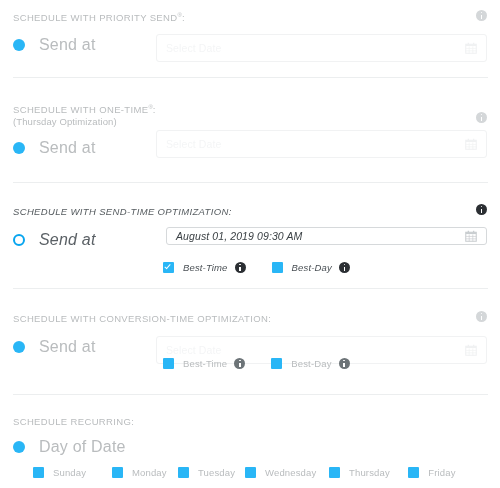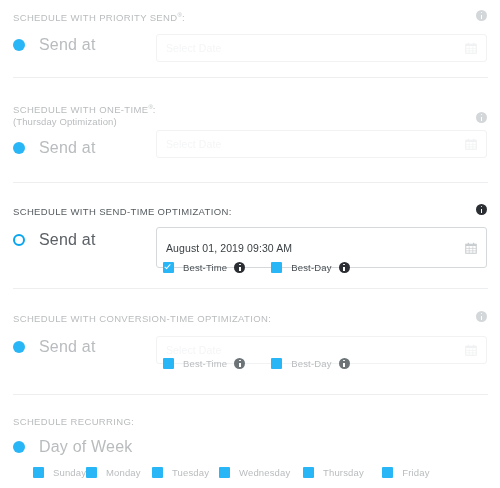--- a/index.html
+++ b/index.html
@@ -133,21 +133,22 @@
     height: 28px;
     border: 1px solid #f1f2f3;
     border-radius: 3px;
     background: #ffffff;
     display: flex;
     align-items: center;
     box-sizing: border-box;
   }
   .section.active .datefield {
     border-color: #d6d9db;
-    height: 41px;
+    height: 18px;
+    margin-left: 10px;
   }
   .datefield .value {
     font-size: 10.5px;
     color: #f4f5f6;
     padding-left: 9px;
     letter-spacing: 0.1px;
     white-space: nowrap;
   }
   .section.active .datefield .value { color: #3b4145; }
 
@@ -269,21 +270,21 @@
           <line x1="10.4" y1="6" x2="10.4" y2="15"></line>
           <line x1="1" y1="8.6" x2="15" y2="8.6"></line>
           <line x1="1" y1="11.8" x2="15" y2="11.8"></line>
         </g>
       </svg>
     </div>
   </div>
 
   <div class="divider" style="top:182px;"></div>
 
-  <div class="section active" style="position:absolute;top:203px;left:0;right:0;">
+  <div class="section active" style="position:absolute;top:203px;left:0;right:0;font-style:italic;">
     <div class="section-head">
       <div class="section-title"><span>SCHEDULE WITH SEND-TIME OPTIMIZATION</span><span class="reg"></span><span>:</span></div>
     </div>
     <span class="info-icon head-info dark" style="top:1px;"></span>
 
     <div class="row" style="margin-top:13px;">
       <span class="radio selected"></span>
       <span class="row-label">Send at</span>
     </div>
 
@@ -360,25 +361,25 @@
     </div>
   </div>
 
   <div class="divider" style="top:394px;"></div>
 
   <div class="section" style="position:absolute;top:415px;left:0;right:0;">
     <div class="section-title"><span>SCHEDULE RECURRING</span><span>:</span></div>
 
     <div class="row" style="margin-top:10px;">
       <span class="radio"></span>
-      <span class="row-label">Day of Week</span>
+      <span class="row-label">Day of Date</span>
     </div>
 
     <div style="margin-top:11px;margin-left:20px;display:flex;flex-wrap:wrap;width:450px;">
-      <div class="checkitem" style="width:53px;margin-bottom:12px;">
+      <div class="checkitem" style="width:79px;margin-bottom:12px;">
         <span class="cbox"></span>
         <span class="cbox-label">Sunday</span>
       </div>
       <div class="checkitem" style="width:66px;margin-bottom:12px;">
         <span class="cbox"></span>
         <span class="cbox-label">Monday</span>
       </div>
       <div class="checkitem" style="width:67px;margin-bottom:12px;align-items:center;">
         <span class="cbox"></span>
         <span class="cbox-label">Tuesday</span>

